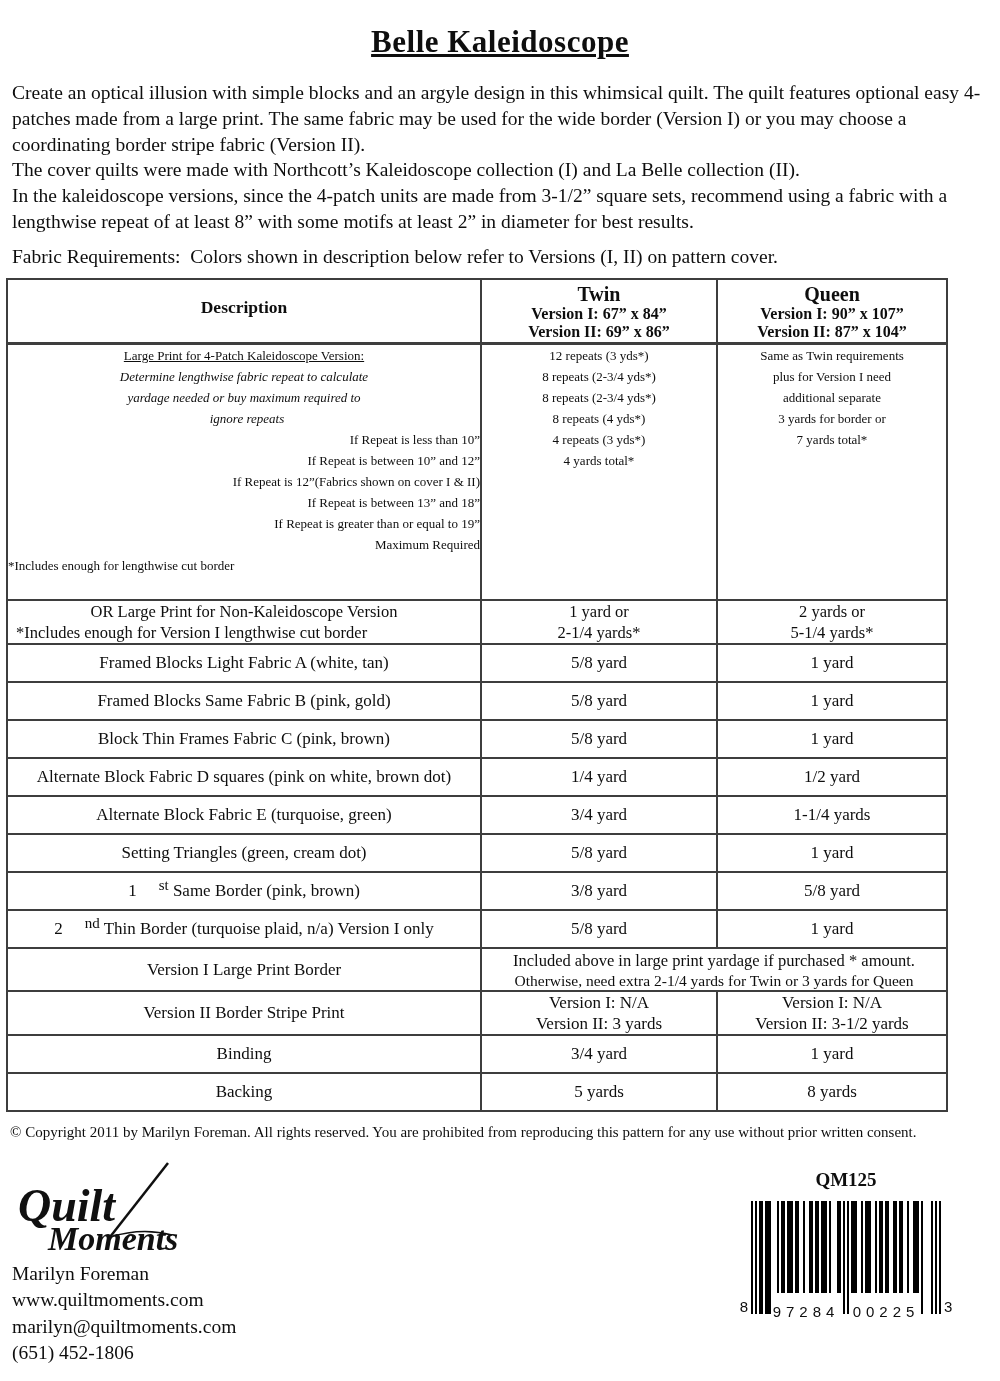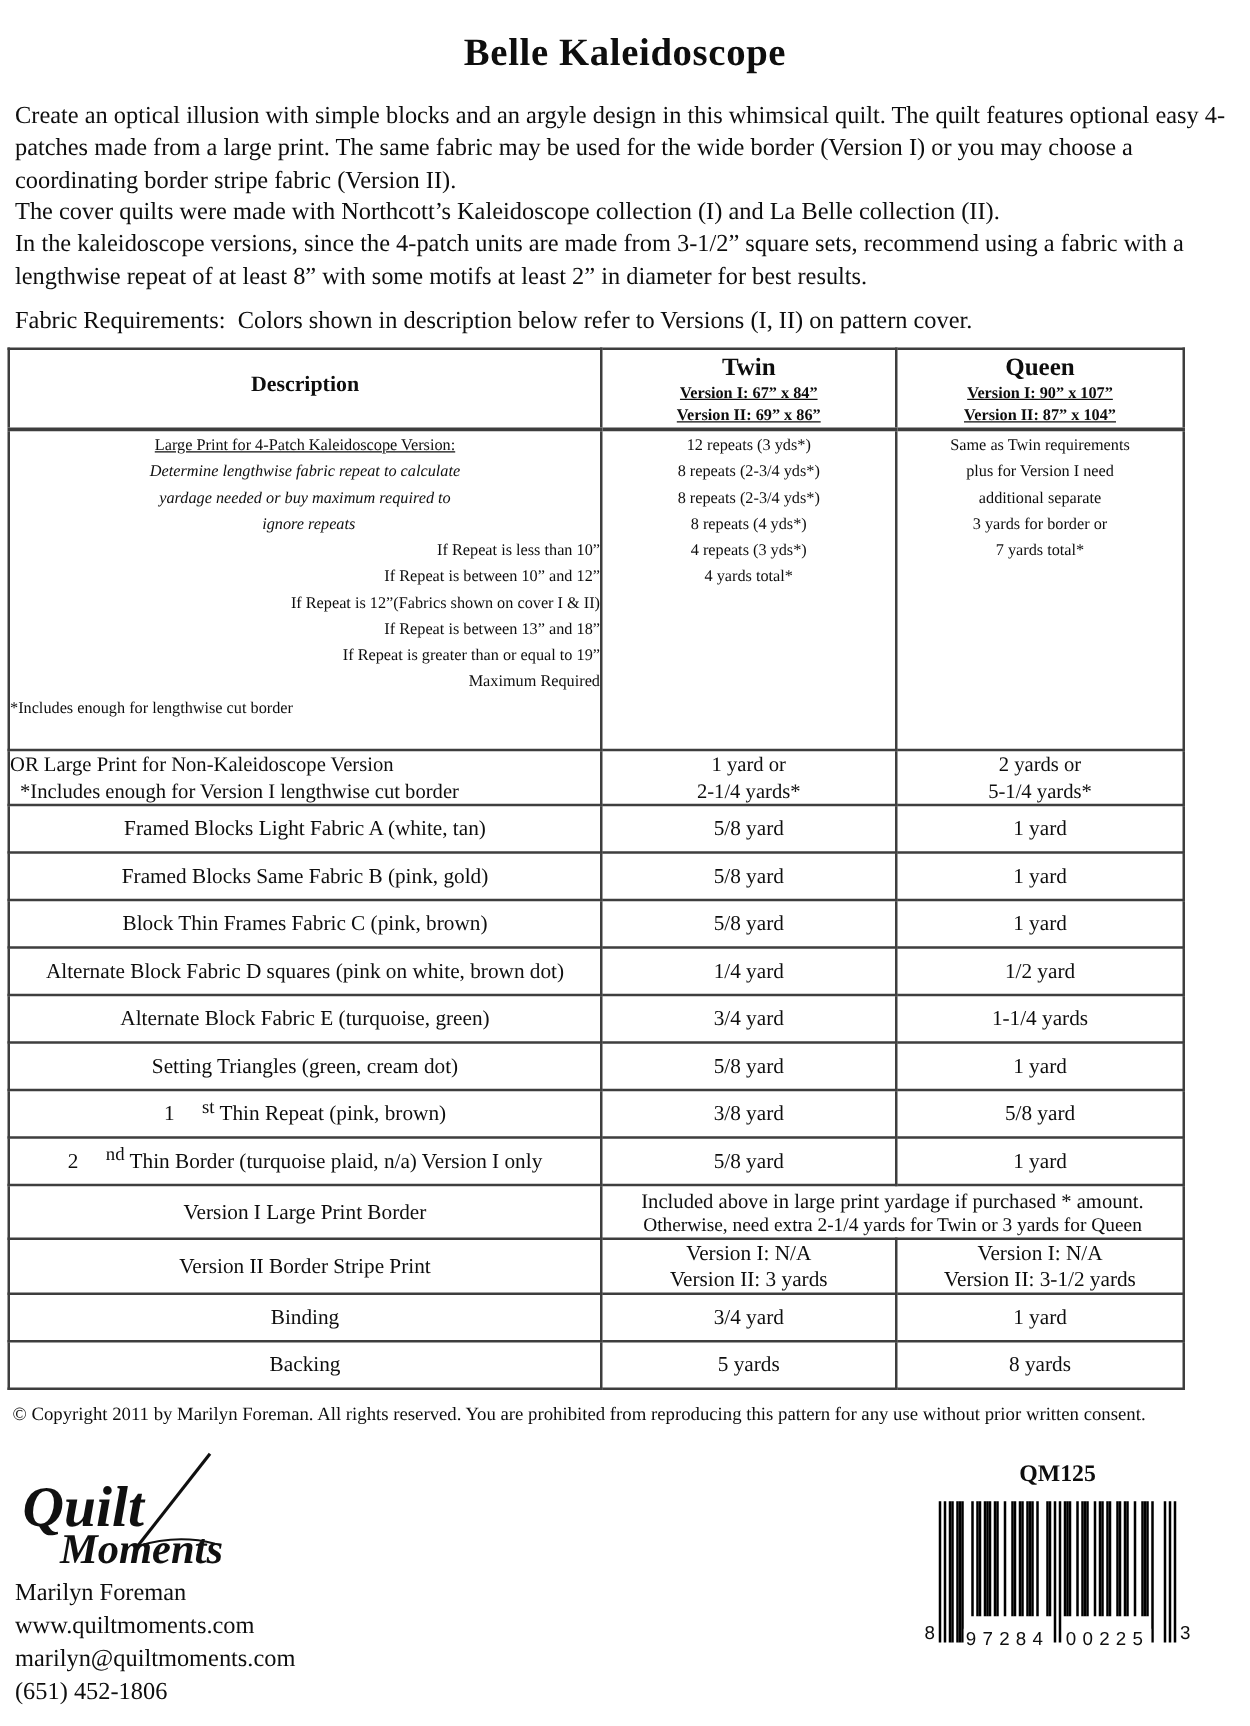--- a/index.html
+++ b/index.html
@@ -1,47 +1,47 @@
 <!DOCTYPE html>
 <html><head>
 <meta charset="utf-8">
 <style>
   html,body{margin:0;padding:0;background:#fff;}
   .page{position:relative;width:1000px;height:1381px;background:#ffffff;
         font-family:"Liberation Serif",serif;color:#0e0e0e;overflow:hidden;}
 
-  .title{margin:24px 0 0;text-align:center;font-size:31px;font-weight:bold;letter-spacing:.5px;}
+  .title{margin:24px 0 0;text-align:center;font-size:31px;font-weight:bold;letter-spacing:.5px;text-decoration:underline;}
 
   .intro{margin:20px 12px 0;font-size:19.5px;line-height:25.8px;}
   .intro p{margin:0;}
 
   .fabricreq{margin:11px 12px 0;font-size:19.5px;}
   .fabricreq b{font-weight:normal;}
 
   table.req{border-collapse:collapse;table-layout:fixed;width:940px;margin:10px 0 0 6px;}
   table.req td{border:2px solid #3e3e3e;padding:0;text-align:center;vertical-align:middle;
                font-size:17px;line-height:21px;overflow:hidden;}
   tr.thead td{border-bottom:3px solid #3e3e3e;height:58px;}
   td.desc-h{vertical-align:bottom;}
   td.desc-h div{font-weight:bold;font-size:17.5px;padding-bottom:7px;}
   .size-title{font-weight:bold;font-size:20px;line-height:22px;padding-top:3px;}
-  .size-line{font-weight:bold;font-size:13px;line-height:18.5px;text-decoration:underline;}
+  .size-line{font-weight:bold;font-size:16px;line-height:18.5px;}
 
   tr.lp-row td{vertical-align:top;height:254px;font-size:13px;}
   td.lp-desc{text-align:left;padding:20px 8px 0 10px;}
   td.lp-desc .u{text-decoration:underline;}
   td.lp-desc .it{font-style:italic;}
   td.lp-desc .indent{padding-left:6px;}
   td.lp-desc .rlabel{text-align:right;}
   td.lp-desc .fnote{text-align:left;}
   td.lp-twin{padding-top:104px;font-family:Liberation Serif, serif;}
   td.lp-queen{padding-top:125px;}
 
   tr.or-row td{height:39px;font-size:16.5px;}
-  td.or-desc .c{text-align:left;font-family:Liberation Serif, serif;}
+  td.or-desc .c{text-align:center;font-family:Liberation Serif, serif;}
   td.or-desc .l{text-align:left;padding-left:8px;}
 
   tr.frow td{height:36px;}
   sup{font-size:15px;line-height:0;padding-left:22px;}
 
   tr.merge-row td{height:38px;margin-left:24px;}
   .merged1{font-size:16.5px;line-height:20px;padding-top:2px;}
   .merged2{font-size:15.5px;line-height:19px;}
   tr.v2-row td{height:38px;}
 
@@ -175,21 +175,21 @@
       <td>3/4 yard</td>
       <td>1-1/4 yards</td>
     </tr>
     <tr class="frow">
       <td>Setting Triangles (green, cream dot)</td>
       <td>5/8 yard</td>
       <td>1 yard</td>
     </tr>
 
     <tr class="frow">
-      <td><span>1</span><sup>st</sup><span> Thin Repeat (pink, brown)</span></td>
+      <td><span>1</span><sup>st</sup><span> Same Border (pink, brown)</span></td>
       <td>3/8 yard</td>
       <td>5/8 yard</td>
     </tr>
     <tr class="frow">
       <td><span>2</span><sup>nd</sup><span> Thin Border (turquoise plaid, n/a) Version I only</span></td>
       <td>5/8 yard</td>
       <td>1 yard</td>
     </tr>
 
     <tr class="merge-row">

